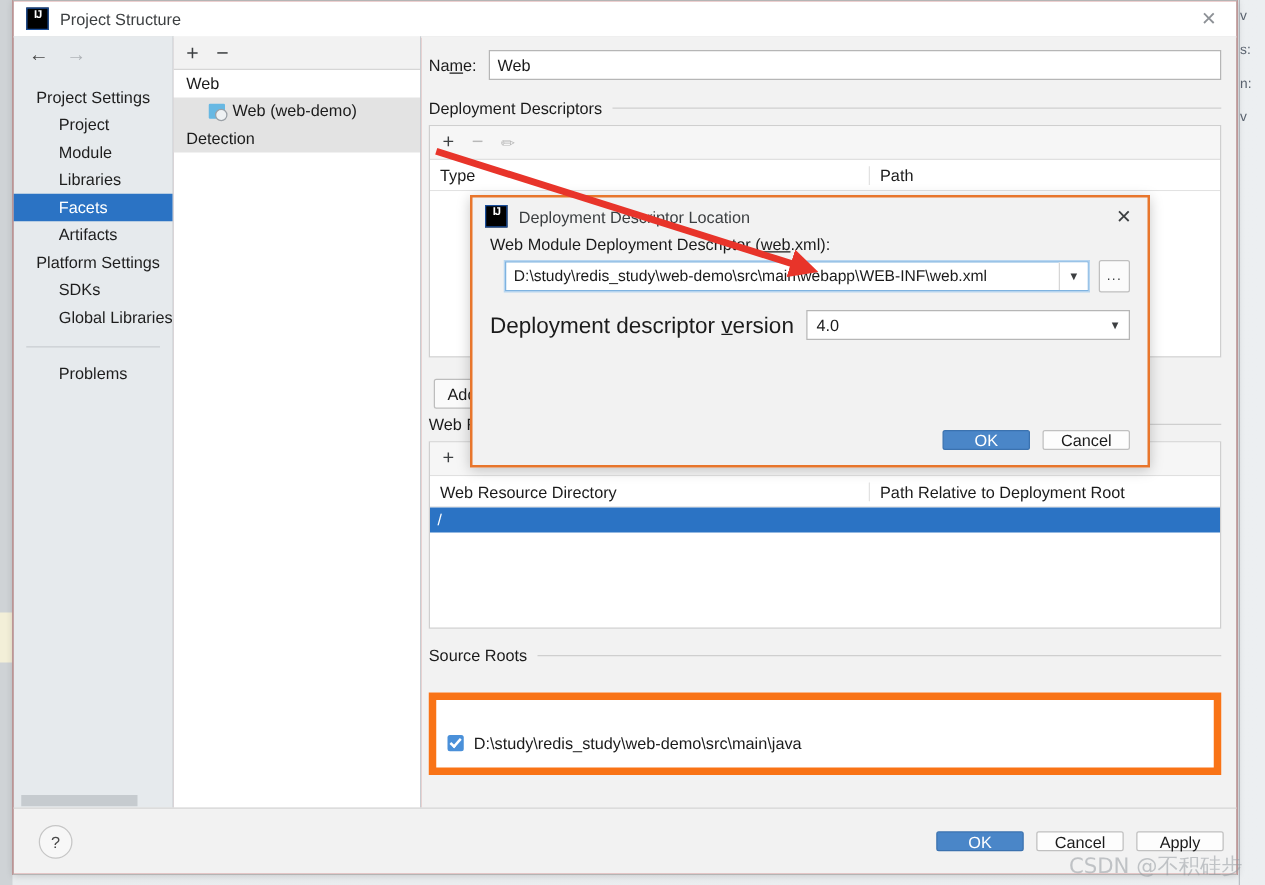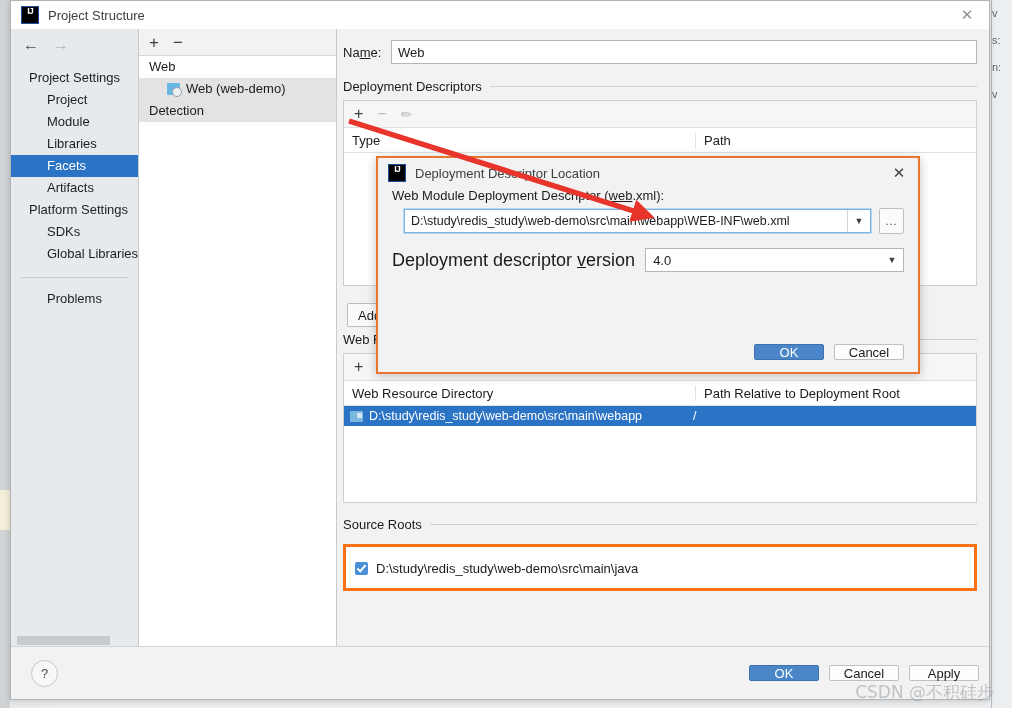--- a/index.html
+++ b/index.html
@@ -191,22 +191,22 @@
 
   .btn-addart {
     position: absolute; left: 10px; top: 274px; width: 70px; height: 24px;
     border: 1px solid #bdbdbd; background: #fafafa; border-radius: 2px;
     font-size: 13px; color: #1b1b1b; display: flex; align-items: center;
     padding-left: 10px; box-sizing: border-box; overflow: hidden;
     white-space: nowrap;
   }
 
   .src-box {
-    margin-top: 12px; border: 3px solid #f97316; background: #fff;
-    padding: 8px 0 6px 0;
+    margin-top: 22px; border: 6px solid #f97316; background: #fff;
+    padding: 21px 0 6px 0;
   }
   .src-row {
     display: flex; align-items: center; height: 27px; padding-left: 9px;
     font-size: 13px; color: #1b1b1b;
   }
   .cb {
     width: 13px; height: 13px; background: #4a90d9; border-radius: 2px;
     margin-right: 8px; flex: none; position: relative;
   }
   .cb::after {
@@ -404,24 +404,20 @@
             <span class="pt-icon">−</span>
             <span class="pt-icon pencil">✎</span>
             <span class="pt-icon">?</span>
           </div>
           <div class="tbl-head">
             <div class="col c1">Web Resource Directory</div>
             <div class="col c2">Path Relative to Deployment Root</div>
           </div>
           <div class="tbl-body">
             <div class="tbl-row selected">
-              <div class="cell c1">
-                <span class="folder-icon"></span>
-                <span>D:\study\redis_study\web-demo\src\main\webapp</span>
-              </div>
               <div class="cell c2">/</div>
             </div>
           </div>
         </div>
 
         <div class="group-title">
           <span>Source Roots</span>
           <span class="line"></span>
         </div>
 

